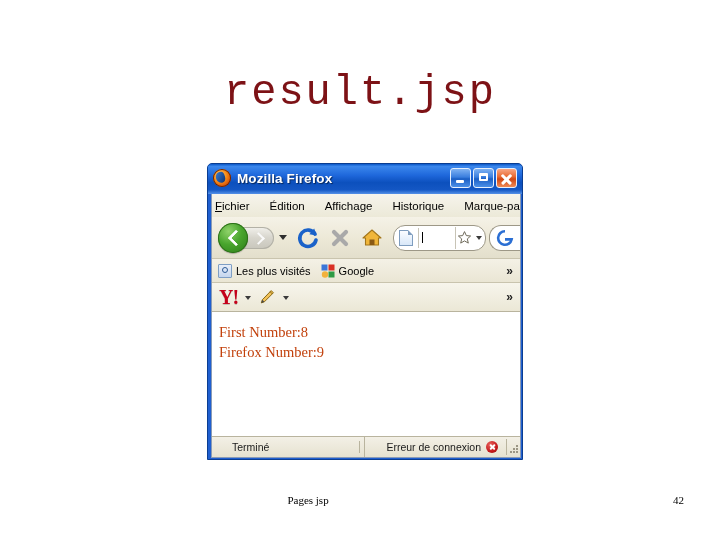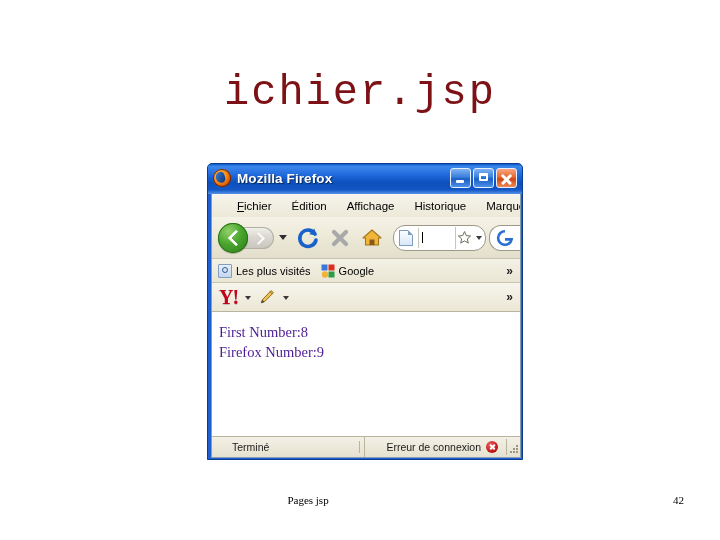--- a/index.html
+++ b/index.html
@@ -166,21 +166,21 @@
     z-index: 2;
   }
 
   
   .menubar {
     height: 23px;
     flex: 0 0 23px;
     display: flex;
     align-items: center;
     background: linear-gradient(180deg, #f6f4ec 0%, #ece9d8 100%);
-    padding-left: 25px;
+    padding-left: 3px;
     font-size: 11.5px;
     color: #000;
     overflow: hidden;
     white-space: nowrap;
   }
   .menu-item {
     margin-right: 20px;
     cursor: default;
   }
   .menu-item u { text-decoration: underline; }
@@ -405,21 +405,21 @@
   }
 
   
   .content {
     flex: 1 1 auto;
     background: #ffffff;
     padding: 10px 0 0 7px;
     font-family: "Liberation Serif", "DejaVu Serif", serif;
     font-size: 14.5px;
     line-height: 20px;
-    color: #4c1d95;
+    color: #c2410c;
     overflow: hidden;
   }
   .content div { white-space: nowrap; }
 
   
   .statusbar {
     flex: 0 0 20px;
     height: 20px;
     display: flex;
     align-items: center;
@@ -499,21 +499,21 @@
     font-family: "Liberation Serif", serif;
     font-size: 11px;
     color: #000;
   }
 </style>
 </head>
 <body>
 
 <div id="slide">
 
-  <div id="slide-title">ichier.jsp</div>
+  <div id="slide-title">result.jsp</div>
 
   <div id="browser-window">
 
     <div class="titlebar">
       <div class="ff-logo"></div>
       <div class="title-text">Mozilla Firefox</div>
       <div class="caption-buttons">
         <div class="cap-btn cap-min"></div>
         <div class="cap-btn cap-max"></div>
         <div class="cap-btn cap-close"></div>

